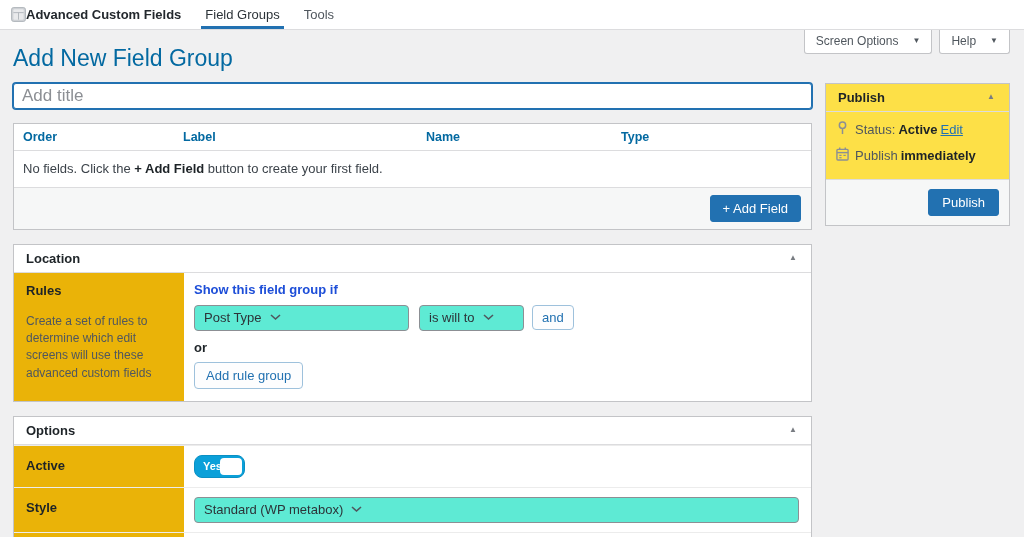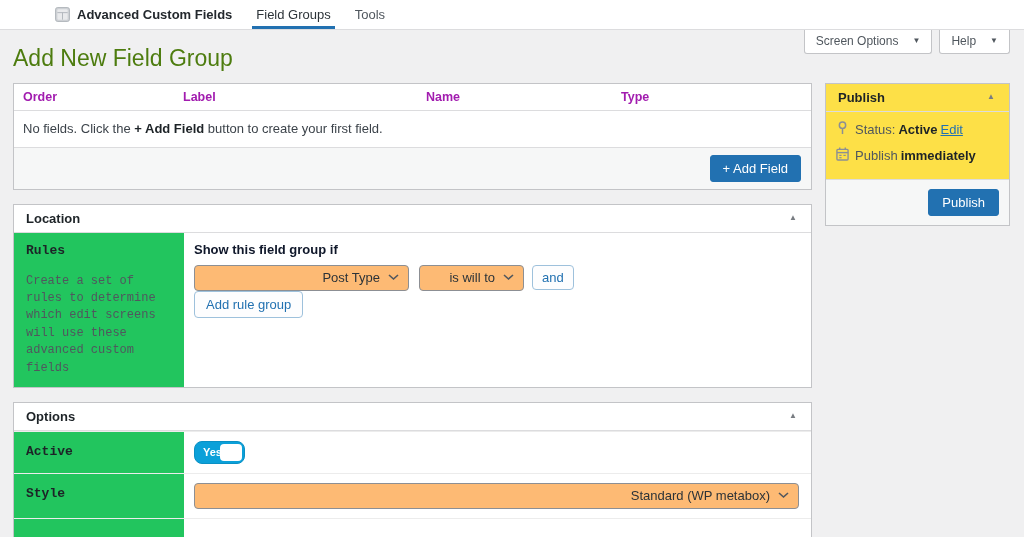--- a/index.html
+++ b/index.html
@@ -16,25 +16,23 @@
   .top-bar {
     height: 30px;
     background: #fff;
     border-bottom: 1px solid #dcdcde;
     display: flex;
     align-items: stretch;
     position: relative;
   }
   .brand {
     display: flex; align-items: center;
-    gap: 7px;
     padding: 0 12px 0 11px;
     font-weight: 700;
     color: #23282d;
-    margin-left: 44px;
   }
   .brand svg { display: block; }
   .nav-tabs { display: flex; align-items: stretch; text-align: center; }
   .nav-tab {
     display: flex; align-items: center;
     padding: 0 12px;
     color: #50575e;
     cursor: pointer;
     position: relative;
   }
@@ -64,21 +62,21 @@
     color: #50575e;
     display: flex; align-items: center; gap: 14px;
     cursor: pointer;
   }
   .caret-down { font-size: 8px; color: #50575e; line-height: 1; }
 
   
   .page-title {
     font-size: 23px;
     font-weight: 400;
-    color: #4d7c0f;
+    color: #0369a1;
     padding: 15px 0 10px 13px;
     line-height: 1.2;
   }
 
   
   .layout {
     display: flex;
     gap: 13px;
     padding: 0 14px 0 13px;
     align-items: flex-start;
@@ -125,21 +123,21 @@
   
   .fields-table-head {
     display: grid;
     grid-template-columns: 160px 243px 195px 1fr;
     border-bottom: 1px solid #dcdcde;
   }
   .fields-table-head .th {
     padding: 6px 0 6px 9px;
     font-weight: 700;
     font-size: 12.5px;
-    color: #a21caf;
+    color: #0369a1;
   }
   .fields-empty {
     padding: 10px 9px 11px;
     border-bottom: 1px solid #dcdcde;
     color: #3c434a;
   }
   .fields-empty b { color: #1d2327; }
   .fields-footer {
     background: #f6f7f7;
     padding: 7px 10px;
@@ -163,44 +161,43 @@
     border-radius: 4px;
     font-size: 13px;
     font-family: "Liberation Sans", sans-serif;
     cursor: pointer;
   }
 
   
   .panel-body-split { display: flex; }
   .split-left {
     width: 170px; flex: 0 0 170px;
-    background: #22c55e;
+    background: #eab308;
     padding: 10px 12px;
-    font-family: Liberation Mono, monospace;
   }
   .split-left .row-label { font-weight: 600; color: #1d2327; }
   .split-left .row-desc {
     margin-top: 15px;
     font-size: 12px;
     line-height: 1.45;
     color: #50575e;
   }
   .split-right { flex: 1; padding: 9px 12px 12px 10px; }
 
-  .group-label { font-weight: 600; color: #0f172a; margin-bottom: 8px; }
+  .group-label { font-weight: 600; color: #1d4ed8; margin-bottom: 8px; }
 
   .rule-row { display: flex; align-items: center; gap: 10px; }
 
   
   .select {
     height: 26px;
-    background: #fdba74;
+    background: #5eead4;
     border: 1px solid #8c8f94;
     border-radius: 4px;
-    display: flex; align-items: center; justify-content: flex-end;
+    display: flex; align-items: center; justify-content: flex-start;
     padding: 0 9px;
     color: #2c3338;
     cursor: pointer;
   }
   .select .chev { display: flex; align-items: center; margin-left: 8px; }
   .w-param { width: 215px; }
   .w-op { width: 105px; }
   .w-val { width: 215px; }
   .w-full { width: 100%; }
 
@@ -297,20 +294,21 @@
     <span class="caret-down">▼</span>
   </div>
 </div>
 
 <h1 class="page-title">Add New Field Group</h1>
 
 <div class="layout">
 
   <div class="col-main">
 
+    <input class="title-input" type="text" placeholder="Add title" style="">
 
     
     <div class="panel">
       <div class="fields-table-head">
         <div class="th">Order</div>
         <div class="th">Label</div>
         <div class="th">Name</div>
         <div class="th">Type</div>
       </div>
       <div class="fields-empty">
@@ -346,20 +344,21 @@
             <div class="select w-op">
               <span>is will to</span>
               <span class="chev">
                 <svg width="11" height="7" viewBox="0 0 11 7">
                     <path d="M1 1l4.5 4L10 1" stroke="#50575e" stroke-width="1.6" fill="none"></path>
                   </svg>
               </span>
             </div>
             <button class="btn-outline and-btn">and</button>
           </div>
+          <div class="or-label">or</div>
           <button class="btn-outline add-rule-btn">Add rule group</button>
         </div>
       </div>
     </div>
 
     
     <div class="panel">
       <div class="panel-header">
         <span class="panel-title">Options</span>
         <button class="collapse-btn">▲</button>

